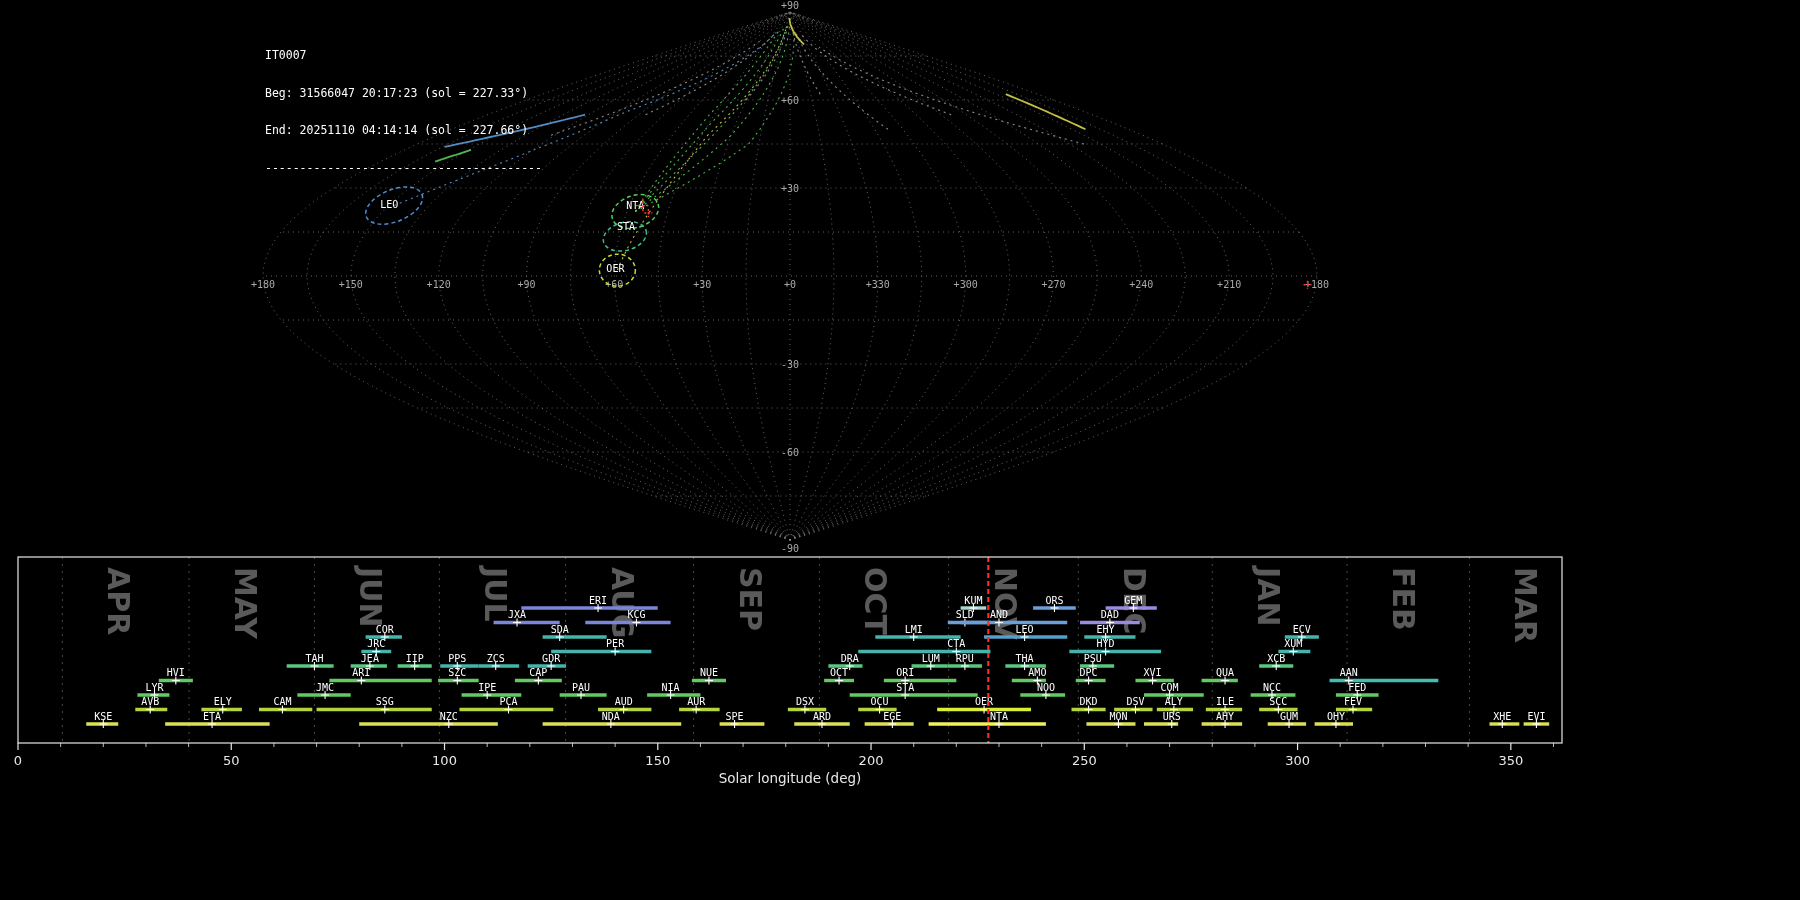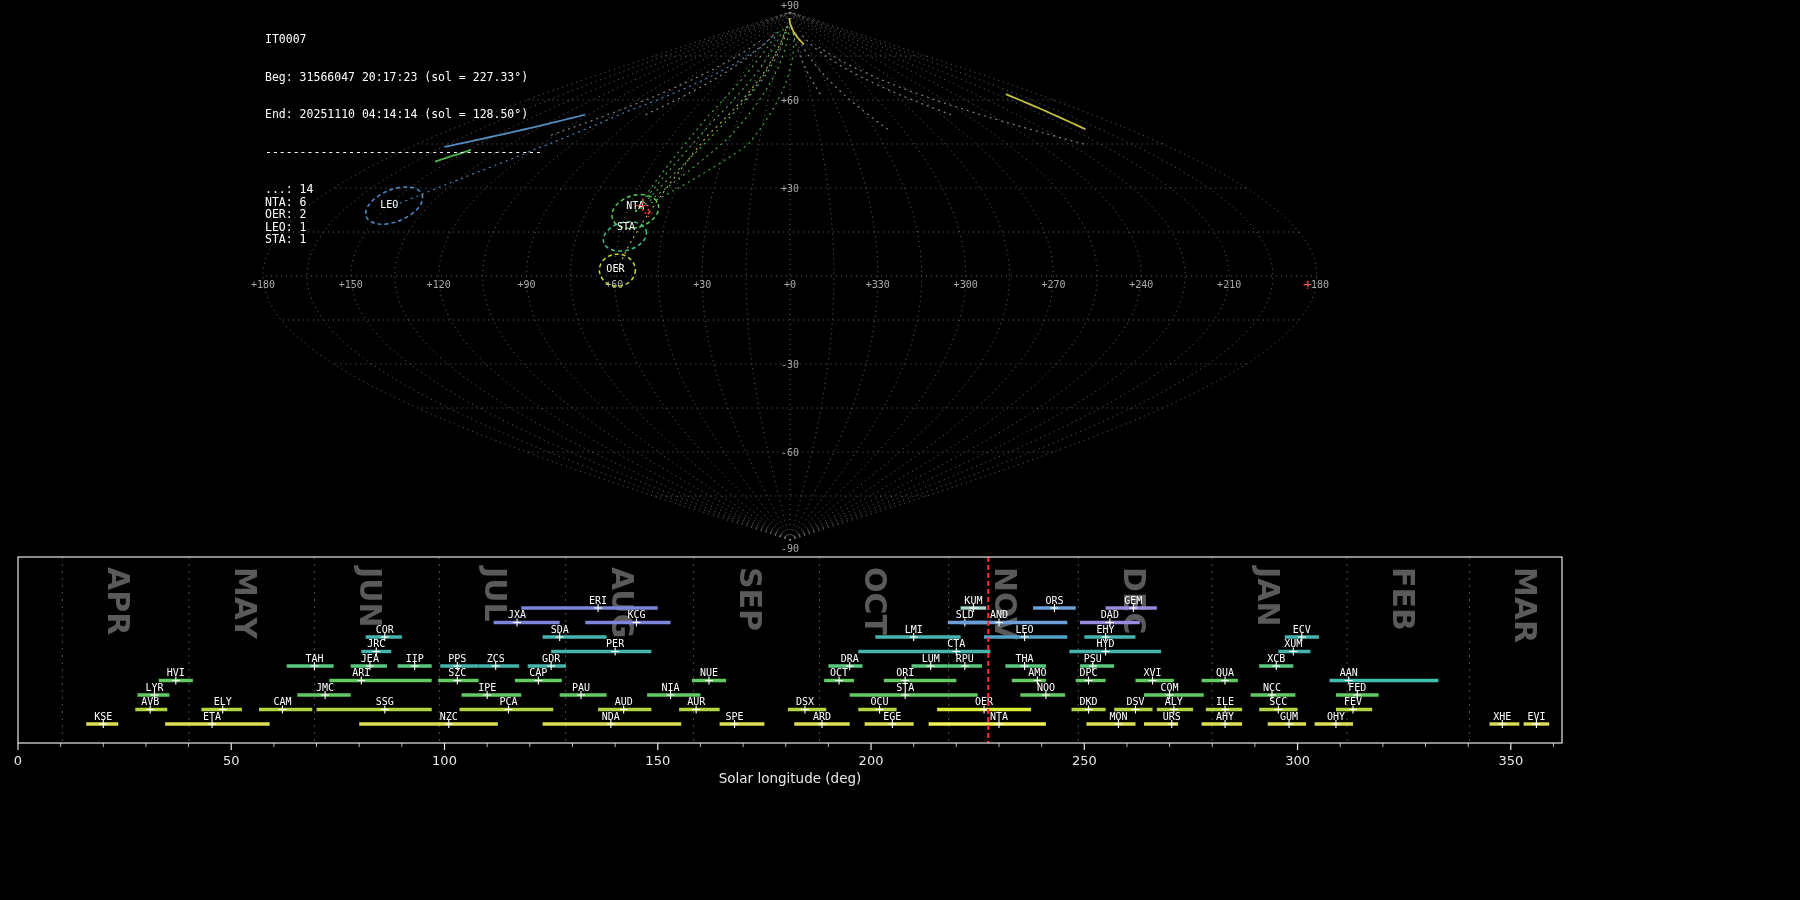--- a/index.html
+++ b/index.html
@@ -1,19 +1,19 @@
 <!DOCTYPE html>
 <html><head>
 <meta charset="utf-8">
 <style>
   html,body{margin:0;padding:0;background:#000;}
   body{width:1800px;height:900px;position:relative;overflow:hidden;
        font-family:"DejaVu Sans Mono", monospace;}
   #plot{position:absolute;left:0;top:0;}
-  .header-block{position:absolute;left:265px;top:8px;color:#ffffff;
+  .header-block{position:absolute;left:265px;top:24px;color:#ffffff;
        font-size:11.5px;line-height:12.5px;white-space:pre;z-index:5;}
 </style>
 </head>
 <body>
 
 <svg id="plot" width="1800" height="900">
     <g>
       <polyline points="790.0,540.0 817.6,531.2 845.1,522.4 872.4,513.6 899.6,504.8 926.4,496.0 952.9,487.2 978.9,478.4 1004.4,469.6 1029.3,460.8 1053.5,452.0 1077.0,443.2 1099.8,434.4 1121.7,425.6 1142.6,416.8 1162.6,408.0 1181.6,399.2 1199.6,390.4 1216.4,381.6 1232.0,372.8 1246.4,364.0 1259.6,355.2 1271.4,346.4 1282.0,337.6 1291.2,328.8 1299.0,320.0 1305.5,311.2 1310.5,302.4 1314.1,293.6 1316.3,284.8 1317.0,276.0 1316.3,267.2 1314.1,258.4 1310.5,249.6 1305.5,240.8 1299.0,232.0 1291.2,223.2 1282.0,214.4 1271.4,205.6 1259.6,196.8 1246.4,188.0 1232.0,179.2 1216.4,170.4 1199.6,161.6 1181.6,152.8 1162.6,144.0 1142.6,135.2 1121.7,126.4 1099.8,117.6 1077.0,108.8 1053.5,100.0 1029.3,91.2 1004.4,82.4 978.9,73.6 952.9,64.8 926.4,56.0 899.6,47.2 872.4,38.4 845.1,29.6 817.6,20.8 790.0,12.0 " fill="none" stroke="#909090" stroke-width="1" stroke-dasharray="1 4" opacity="0.7"></polyline>
       <polyline points="790.0,540.0 815.3,531.2 840.5,522.4 865.6,513.6 890.4,504.8 915.0,496.0 939.3,487.2 963.1,478.4 986.5,469.6 1009.3,460.8 1031.5,452.0 1053.1,443.2 1073.9,434.4 1094.0,425.6 1113.2,416.8 1131.6,408.0 1149.0,399.2 1165.4,390.4 1180.8,381.6 1195.1,372.8 1208.4,364.0 1220.4,355.2 1231.3,346.4 1241.0,337.6 1249.4,328.8 1256.6,320.0 1262.5,311.2 1267.1,302.4 1270.4,293.6 1272.4,284.8 1273.1,276.0 1272.4,267.2 1270.4,258.4 1267.1,249.6 1262.5,240.8 1256.6,232.0 1249.4,223.2 1241.0,214.4 1231.3,205.6 1220.4,196.8 1208.4,188.0 1195.1,179.2 1180.8,170.4 1165.4,161.6 1149.0,152.8 1131.6,144.0 1113.2,135.2 1094.0,126.4 1073.9,117.6 1053.1,108.8 1031.5,100.0 1009.3,91.2 986.5,82.4 963.1,73.6 939.3,64.8 915.0,56.0 890.4,47.2 865.6,38.4 840.5,29.6 815.3,20.8 790.0,12.0 " fill="none" stroke="#909090" stroke-width="1" stroke-dasharray="1 4" opacity="0.7"></polyline>
       <polyline points="790.0,540.0 813.0,531.2 835.9,522.4 858.7,513.6 881.3,504.8 903.7,496.0 925.7,487.2 947.4,478.4 968.6,469.6 989.4,460.8 1009.6,452.0 1029.2,443.2 1048.1,434.4 1066.4,425.6 1083.9,416.8 1100.5,408.0 1116.4,399.2 1131.3,390.4 1145.3,381.6 1158.3,372.8 1170.3,364.0 1181.3,355.2 1191.2,346.4 1200.0,337.6 1207.7,328.8 1214.2,320.0 1219.6,311.2 1223.8,302.4 1226.8,293.6 1228.6,284.8 1229.2,276.0 1228.6,267.2 1226.8,258.4 1223.8,249.6 1219.6,240.8 1214.2,232.0 1207.7,223.2 1200.0,214.4 1191.2,205.6 1181.3,196.8 1170.3,188.0 1158.3,179.2 1145.3,170.4 1131.3,161.6 1116.4,152.8 1100.5,144.0 1083.9,135.2 1066.4,126.4 1048.1,117.6 1029.2,108.8 1009.6,100.0 989.4,91.2 968.6,82.4 947.4,73.6 925.7,64.8 903.7,56.0 881.3,47.2 858.7,38.4 835.9,29.6 813.0,20.8 790.0,12.0 " fill="none" stroke="#909090" stroke-width="1" stroke-dasharray="1 4" opacity="0.7"></polyline>
@@ -702,16 +702,15 @@
       <text x="1084.2983425414366" y="765" fill="#e8e8e8" font-size="13" text-anchor="middle" font-family="DejaVu Sans, sans-serif">250</text>
       <text x="1297.5580110497237" y="765" fill="#e8e8e8" font-size="13" text-anchor="middle" font-family="DejaVu Sans, sans-serif">300</text>
       <text x="1510.8176795580112" y="765" fill="#e8e8e8" font-size="13" text-anchor="middle" font-family="DejaVu Sans, sans-serif">350</text>
       <text x="790" y="783" fill="#e8e8e8" font-size="13.5" text-anchor="middle" font-family="DejaVu Sans, sans-serif">Solar longitude (deg)</text>
     </g>
   </svg>
 
 <div class="header-block">
   <div>IT0007</div>
   <div>Beg: 31566047 20:17:23 (sol = 227.33°)</div>
-  <div>End: 20251110 04:14:14 (sol = 128.50°)</div>
+  <div>End: 20251110 04:14:14 (sol = 227.66°)</div>
   <div>----------------------------------------</div>
-  <div id="counts"><div>...: 14</div><div>NTA: 6</div><div>OER: 2</div><div>LEO: 1</div><div>STA: 1</div></div>
 </div>
 
 </body></html>

